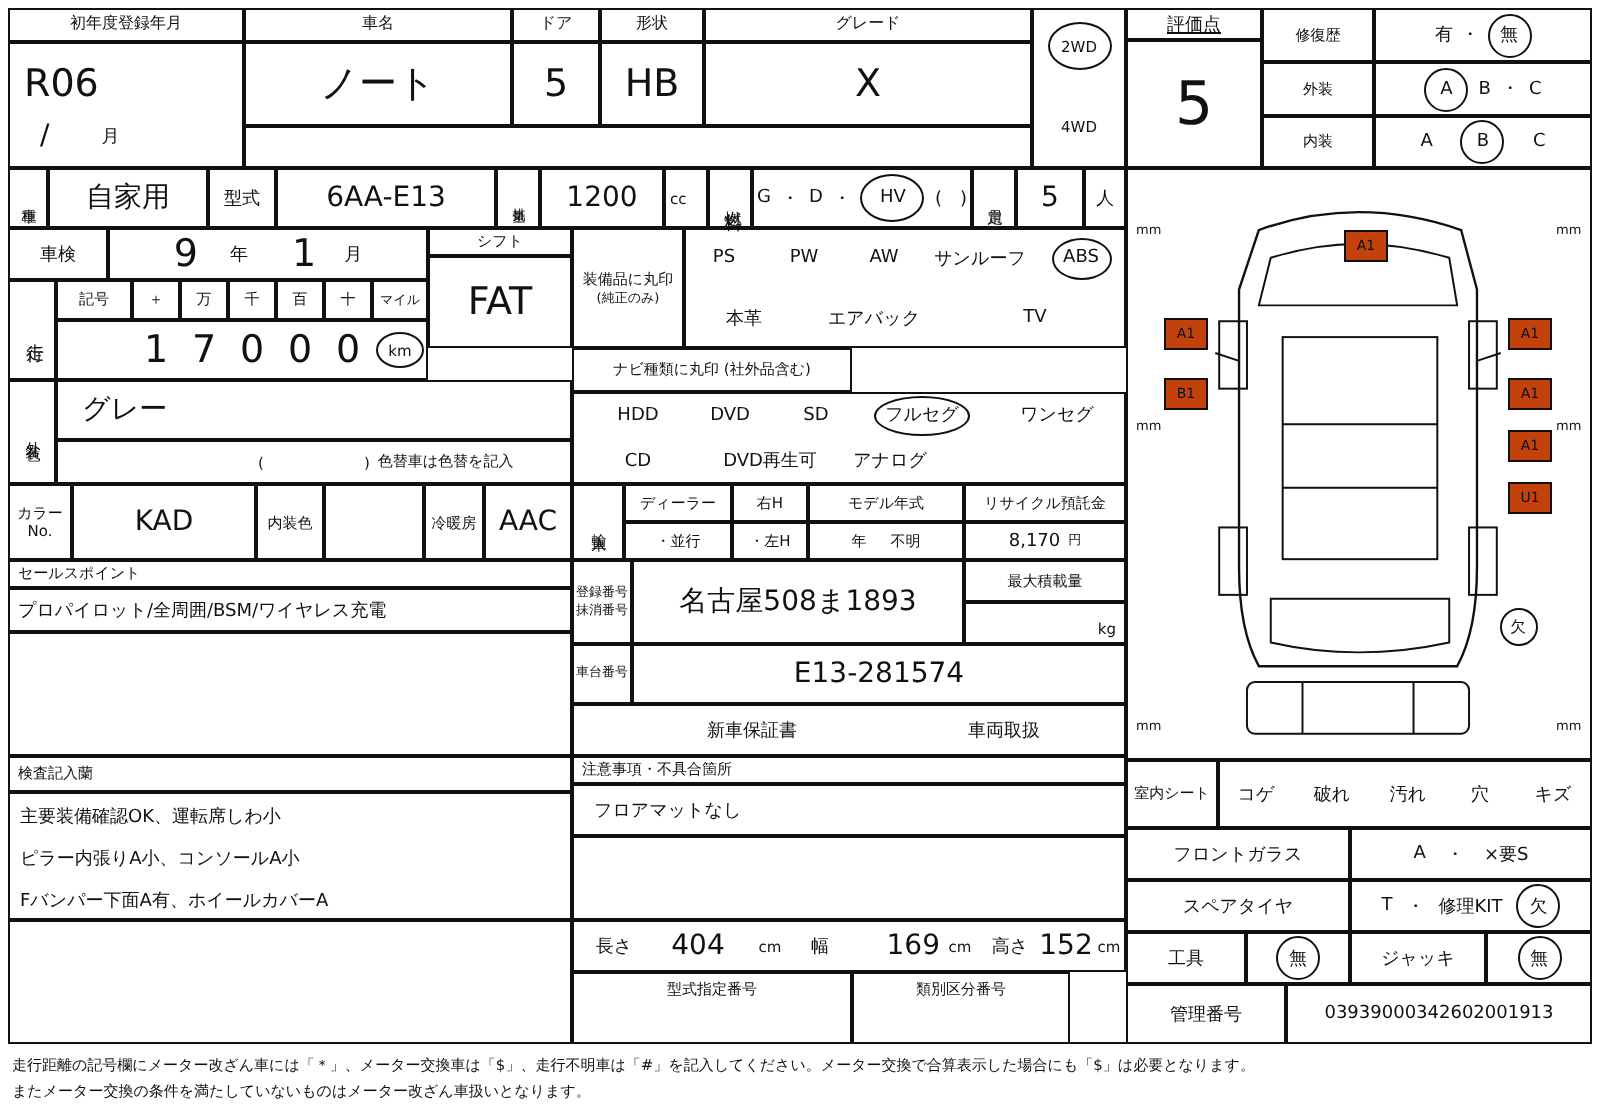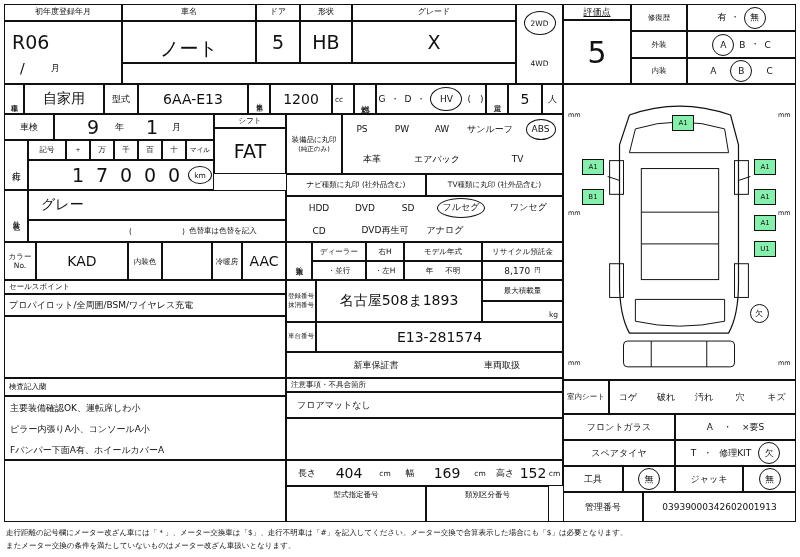--- a/index.html
+++ b/index.html
@@ -13,21 +13,21 @@
   .vert{writing-mode:vertical-rl;text-orientation:upright;letter-spacing:1px;}
   .big{font-size:19px;}
   .mid{font-size:14px;}
   .sm{font-size:9px;}
   .xs{font-size:7.5px;}
   .xxs{font-size:6.5px;}
   .circO{display:inline-flex;align-items:center;justify-content:center;border:1.6px solid #111;border-radius:50%;width:20px;height:20px;}
   .ell{display:inline-flex;align-items:center;justify-content:center;border:1.6px solid #111;border-radius:50%;width:30px;height:22px;}
   .foot{font-size:7.5px;line-height:1.35;}
   .diag{position:absolute;left:0;top:0;width:100%;height:100%;}
-  .carbox{position:absolute;border:1px solid #111;display:flex;align-items:center;justify-content:center;font-size:7px;background:#86efac;}
+  .carbox{position:absolute;border:1px solid #111;display:flex;align-items:center;justify-content:center;font-size:7px;background:#c2410c;}
 </style>
 </head>
 <body>
 
 <div id="sheet">
 
   <div class="bx bd" style="left:4px;top:4px;width:792px;height:518px;"></div>
 
   <div class="bx" style="left:563px;top:4px;width:1px;height:518px;background:#111;"></div>
 
@@ -56,21 +56,21 @@
 
   <div class="bx bd" style="left:4px;top:21px;width:118px;height:63px;"></div>
   <div class="bx lft big" style="left:12px;top:30px;width:80px;height:24px;">
     <span>R06</span>
   </div>
   <div class="bx lft mid" style="left:20px;top:58px;width:90px;height:20px;">
     <span style="margin-right:26px;">/</span>
     <span class="sm">月</span>
   </div>
 
-  <div class="bx bd ctr big" style="left:122px;top:21px;width:134px;height:42px;align-items:flex-end;">
+  <div class="bx bd ctr big" style="left:122px;top:21px;width:134px;height:42px;">
     <span>ノート</span>
   </div>
   <div class="bx bd ctr big" style="left:256px;top:21px;width:44px;height:42px;">
     <span>5</span>
   </div>
   <div class="bx bd ctr big" style="left:300px;top:21px;width:52px;height:42px;">
     <span>HB</span>
   </div>
   <div class="bx bd ctr big" style="left:352px;top:21px;width:164px;height:42px;">
     <span>X</span>
@@ -237,23 +237,20 @@
   <div class="bx ctr sm" style="left:342px;top:144px;width:60px;height:30px;">
       <span>本革</span>
     </div>
   <div class="bx ctr sm" style="left:472px;top:144px;width:91px;height:30px;">
       <span>TV</span>
     </div>
 
   <div class="bx bd ctr xs" style="left:286px;top:174px;width:140px;height:22px;">
     <span>ナビ種類に丸印 (社外品含む)</span>
   </div>
-  <div class="bx bd ctr xs" style="left:426px;top:174px;width:137px;height:22px;">
-    <span>TV種類に丸印 (社外品含む)</span>
-  </div>
   <div class="bx bd" style="left:286px;top:196px;width:277px;height:46px;"></div>
   <div class="bx ctr sm" style="left:296px;top:196px;width:46px;height:23px;">
       <span>HDD</span>
     </div>
   <div class="bx ctr sm" style="left:342px;top:196px;width:46px;height:23px;">
       <span>DVD</span>
     </div>
   <div class="bx ctr sm" style="left:388px;top:196px;width:40px;height:23px;">
       <span>SD</span>
     </div>
@@ -367,40 +364,40 @@
     </div>
   <div class="bx ctr mid" style="left:324px;top:460px;width:50px;height:26px;">
       <span>404</span>
     </div>
   <div class="bx ctr xs" style="left:374px;top:460px;width:22px;height:26px;">
       <span>cm</span>
     </div>
   <div class="bx ctr sm" style="left:396px;top:460px;width:28px;height:26px;">
       <span>幅</span>
     </div>
-  <div class="bx ctr mid" style="left:424px;top:460px;width:46px;height:26px;">
+  <div class="bx ctr mid" style="left:424px;top:460px;width:46px;height:26px;justify-content:flex-end;">
       <span>169</span>
     </div>
   <div class="bx ctr xs" style="left:470px;top:460px;width:20px;height:26px;">
       <span>cm</span>
     </div>
   <div class="bx ctr sm" style="left:490px;top:460px;width:30px;height:26px;">
       <span>高さ</span>
     </div>
   <div class="bx ctr mid" style="left:520px;top:460px;width:26px;height:26px;">
       <span>152</span>
     </div>
   <div class="bx ctr xs" style="left:546px;top:460px;width:17px;height:26px;">
       <span>cm</span>
     </div>
 
   <div class="bx bd ctr xs" style="left:286px;top:486px;width:140px;height:36px;align-items:flex-start;padding-top:3px;">
       <span>型式指定番号</span>
     </div>
-  <div class="bx bd ctr xs" style="left:426px;top:486px;width:123px;height:36px;align-items:flex-start;padding-top:3px;">
+  <div class="bx bd ctr xs" style="left:426px;top:486px;width:109px;height:36px;align-items:flex-start;padding-top:3px;">
       <span>類別区分番号</span>
     </div>
   <div class="bx bd" style="left:4px;top:460px;width:282px;height:62px;"></div>
 
   <div class="bx bd ctr sm" style="left:563px;top:4px;width:68px;height:16px;text-decoration:underline;">
     <span>評価点</span>
   </div>
   <div class="bx bd ctr" style="left:563px;top:20px;width:68px;height:64px;">
     <span style="font-size:30px;">5</span>
   </div>

